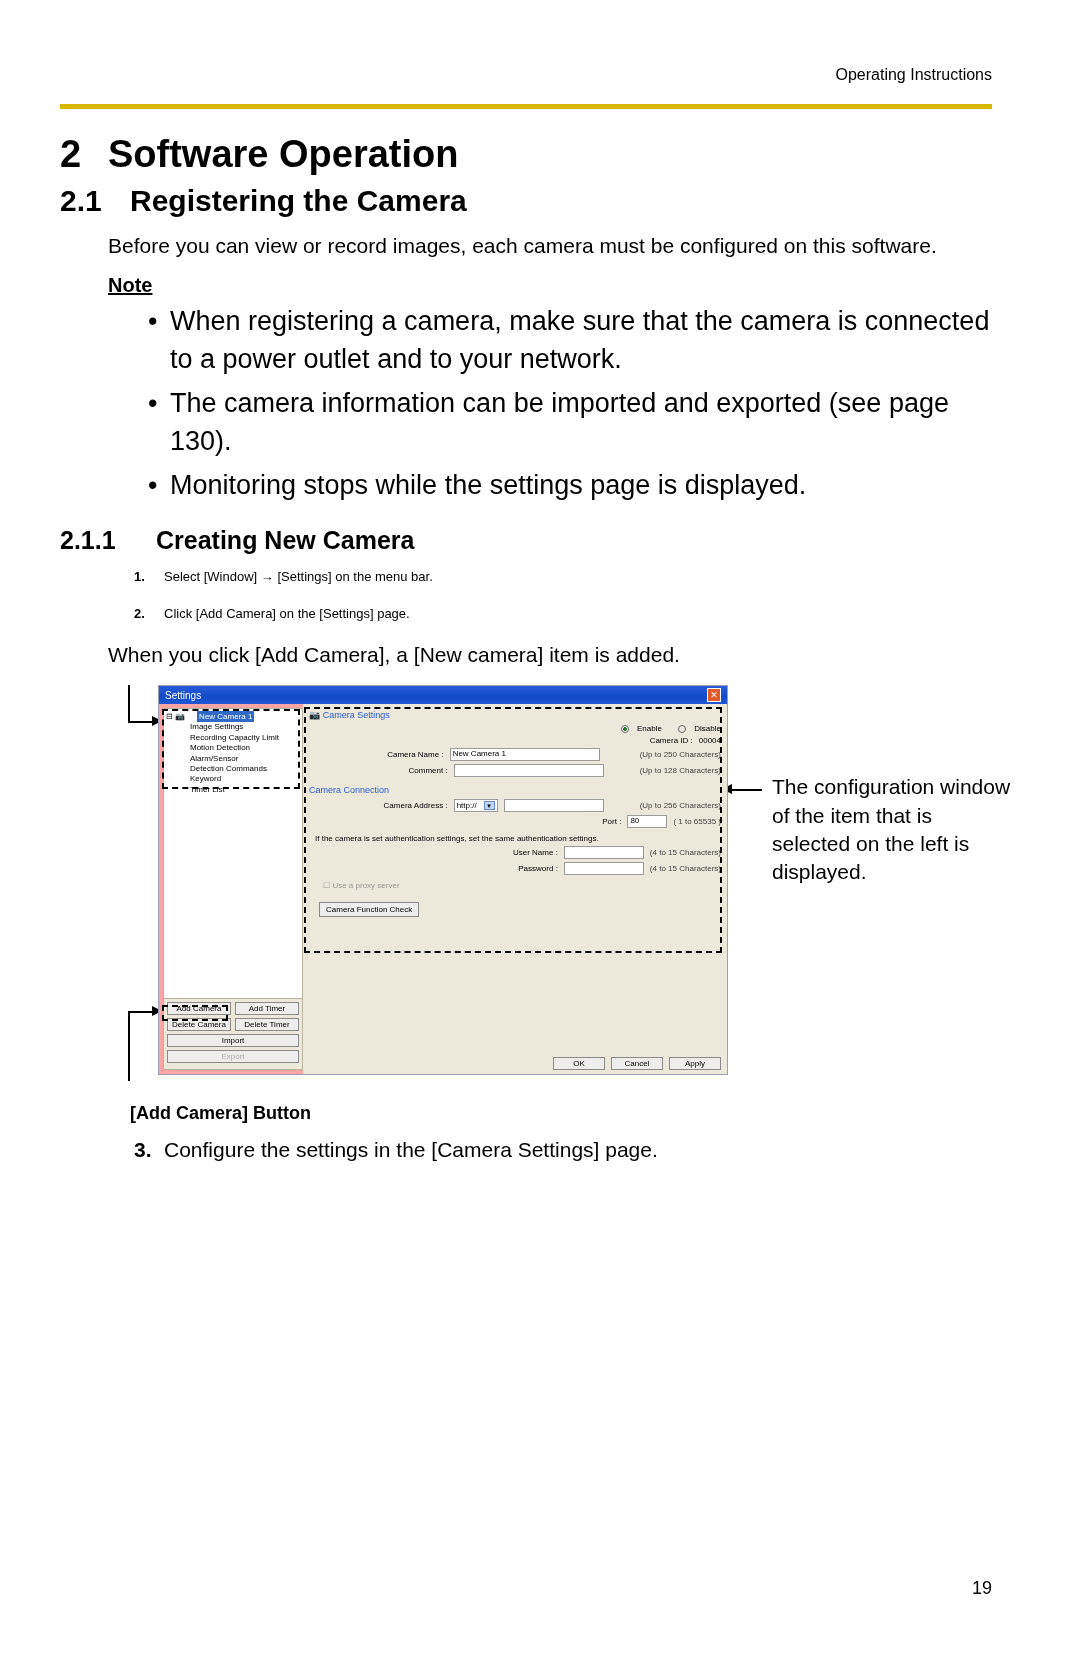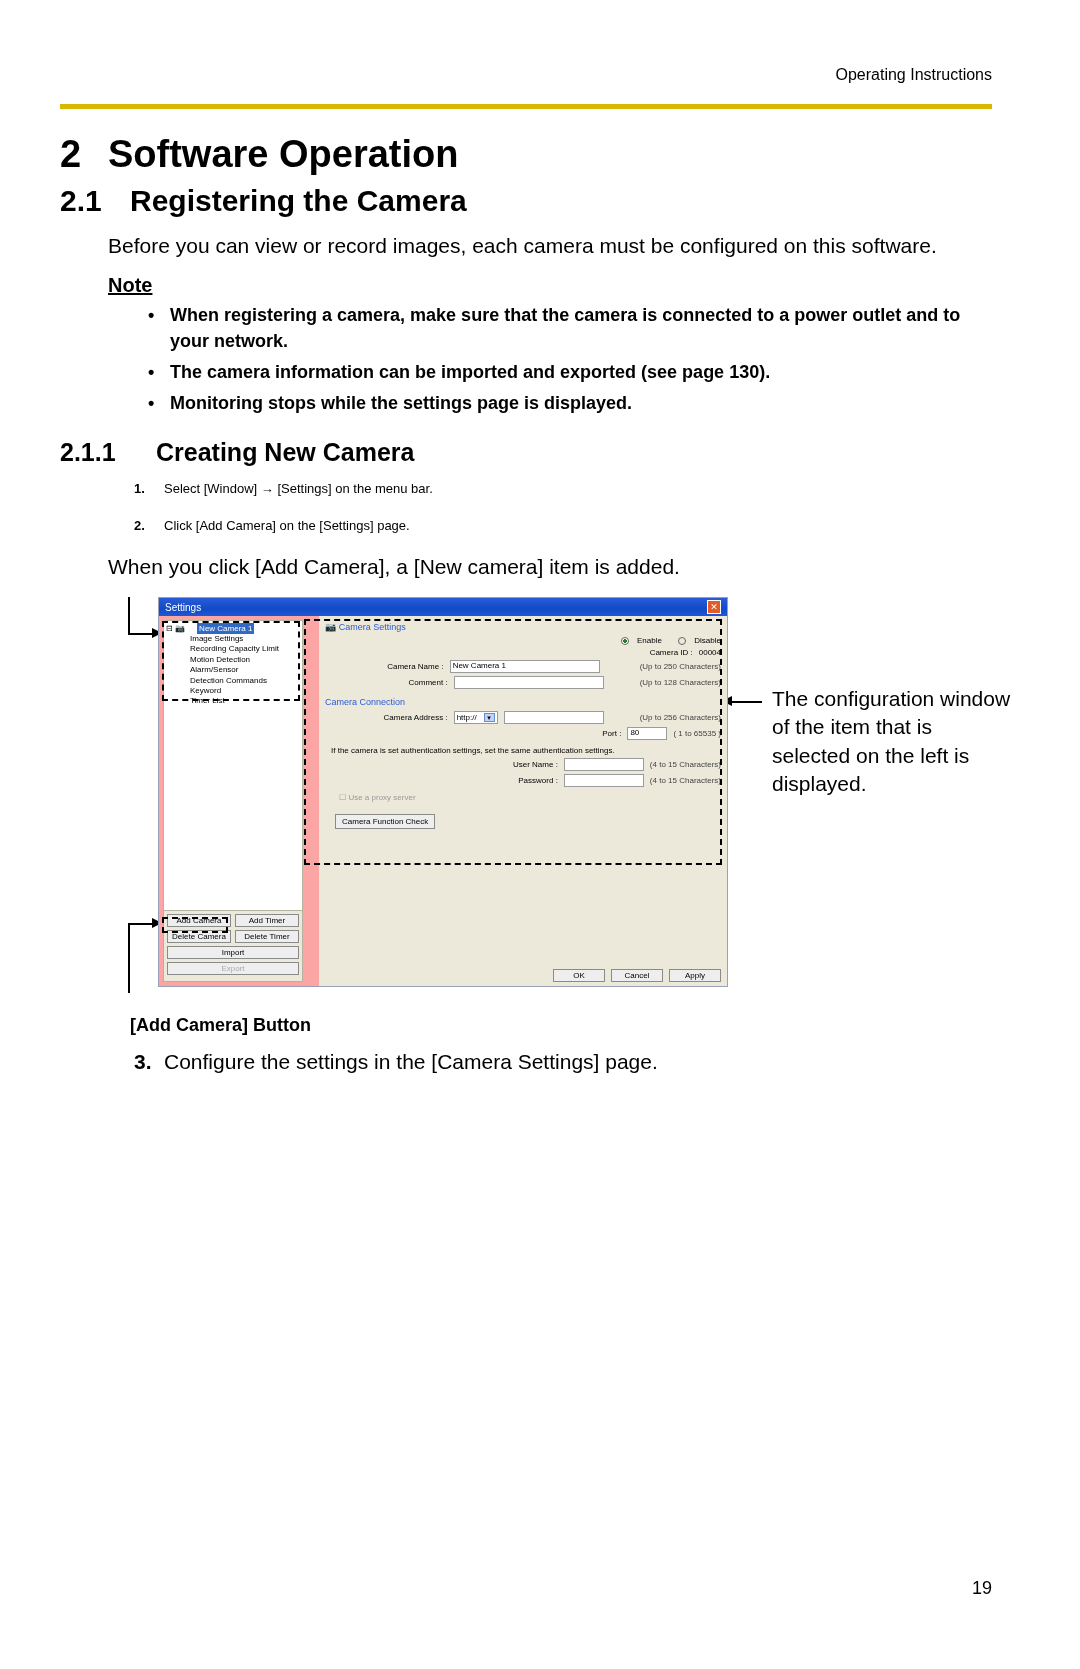--- a/index.html
+++ b/index.html
@@ -43,23 +43,22 @@
     line-height: 1.35;
   }
   .note-head {
     font-size: 20px;
     font-weight: bold;
     text-decoration: underline;
     margin: 12px 0 6px 48px;
   }
   ul.note {
     margin: 0 0 18px 110px;
-    font-size: 18px;
+    font-size: 27px;
     line-height: 1.4;
-    font-weight: bold;
   }
   ul.note li { margin-bottom: 6px; list-style: none; position: relative; }
   ul.note li::before {
     content: "•";
     position: absolute;
     left: -22px;
     top: 0;
   }
   h3 {
     font-size: 25px;
@@ -126,21 +125,21 @@
     text-align: center;
   }
   .split {
     display: flex;
     height: calc(100% - 18px);
   }
   .tree-pane {
     width: 140px;
     background: #fff;
     border: 1px solid #b5b29f;
-    margin: 4px 16px 4px 4px;
+    margin: 4px 0 4px 4px;
     display: flex;
     flex-direction: column;
   }
   .tree {
     flex: 1;
     font-size: 8px;
     padding: 2px 2px;
     overflow: hidden;
   }
   .tree .root {

